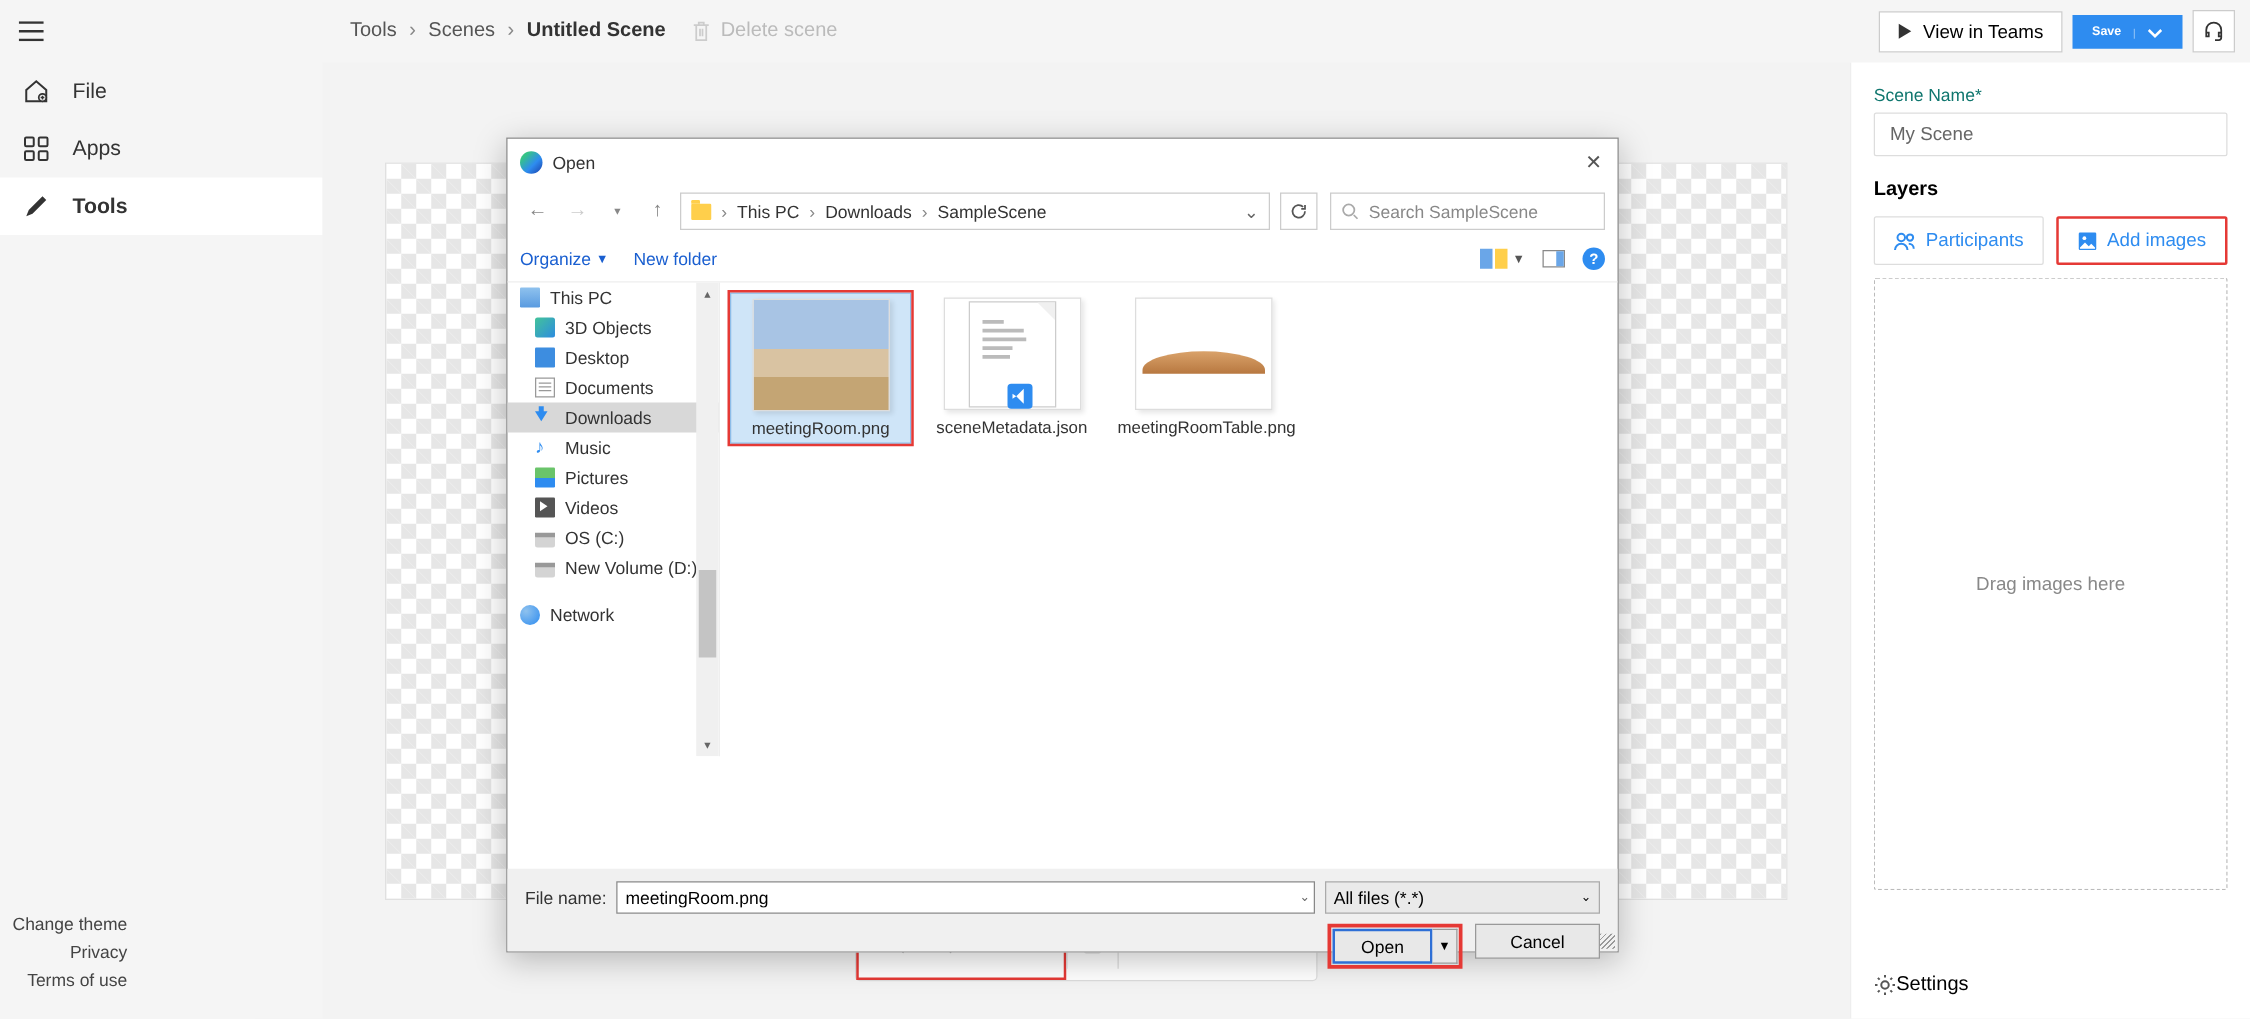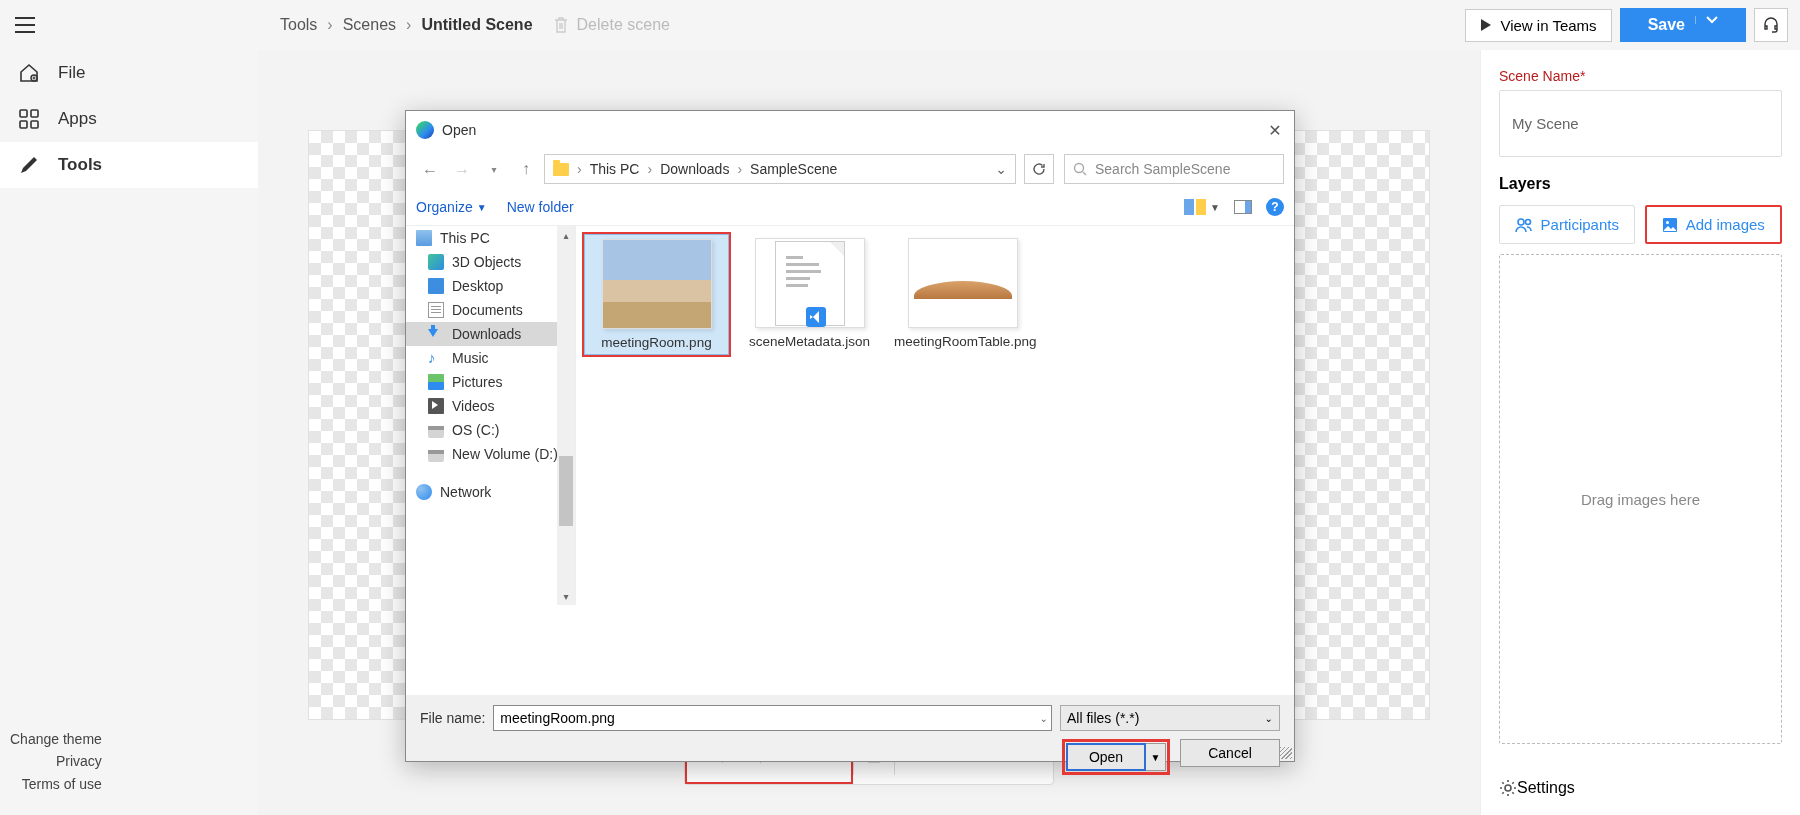--- a/index.html
+++ b/index.html
@@ -7,21 +7,21 @@
 
     
     .topbar { position: absolute; top: 0; left: 0; right: 0; height: 50px; display: flex; align-items: center; }
     .hamburger { width: 50px; height: 50px; display: flex; align-items: center; justify-content: center; cursor: pointer; }
     .breadcrumb { display: flex; align-items: center; gap: 10px; margin-left: 230px; color: #555; font-size: 16px; }
     .breadcrumb .chev { color: #888; }
     .breadcrumb .current { font-weight: 600; color: #333; }
     .delete-scene { margin-left: 20px; color: #bbb; display: flex; align-items: center; gap: 8px; font-size: 16px; }
     .top-right { position: absolute; right: 12px; top: 8px; display: flex; gap: 8px; align-items: center; }
     .btn-view { background: #fff; border: 1px solid #ccc; padding: 7px 14px; font-size: 15px; display: flex; align-items: center; gap: 8px; cursor: pointer; }
-    .btn-save { background: #2e8cf0; color: #fff; border: none; padding: 8px 28px; font-size: 16px; font-weight: 600; cursor: pointer; display:flex; align-items:flex-start; gap:10px;}
+    .btn-save { background: #2e8cf0; color: #fff; border: none; padding: 8px 16px; font-size: 10px; font-weight: 600; cursor: pointer; display:flex; align-items:flex-end; gap:10px;}
     .btn-save .chev-down { border-left:1px solid rgba(255,255,255,.4); padding-left:10px; }
     .btn-feedback { background: #fff; border:1px solid #ccc; width:34px; height:34px; display:flex; align-items:center; justify-content:center; cursor:pointer; }
 
     
     .sidebar-left { position: absolute; top: 50px; left: 0; width: 258px; bottom: 0; background: #f5f5f5; }
     .sl-item { display: flex; align-items: center; gap: 18px; padding: 12px 18px; font-size: 17px; color: #333; cursor: pointer; }
     .sl-item.active { background: #fff; font-weight: 600; }
     .sl-links { position: absolute; bottom: 20px; left: 10px; font-size: 14px; color: #444; line-height: 1.6; }
     .sl-links div { cursor:pointer;text-align:right; }
 
@@ -40,22 +40,22 @@
 
     
     .bottom-tb { position:absolute; bottom:30px; left:50%; transform:translateX(-50%); width:370px; height:62px; background:#fff; border:1px solid #ddd; border-radius:4px; display:flex; align-items:center; }
     .zoom-group { display:flex; align-items:center; gap:18px; padding:0 18px; height:100%; border:2.5px solid #e53935; }
     .zoom-val { font-size:16px; display:flex; align-items:center; gap:8px; }
     .tb-sep { width:1px; height:70%; background:#ddd; }
     .tb-btn { width:40px; display:flex; align-items:center; justify-content:center; color:#aaa; cursor:pointer; }
 
     
     .panel-right { position:absolute; top:50px; right:0; width:320px; bottom:0; background:#fff; border-left:1px solid #eee; padding:18px; }
-    .field-label { font-size:14px; color:#b91c1c; margin-bottom:6px; }
-    .text-input { width:100%; border:1px solid #ddd; padding:24px 12px; font-size:15px; color:#666; border-radius:2px; margin-bottom:18px; }
+    .field-label { font-size:14px; color:#0f766e; margin-bottom:6px; }
+    .text-input { width:100%; border:1px solid #ddd; padding:8px 12px; font-size:15px; color:#666; border-radius:2px; margin-bottom:18px; }
     .layers-title { font-weight:600; font-size:16px; margin-bottom:12px; }
     .layer-tabs { display:flex; gap:10px; margin-bottom:10px; }
     .layer-tab { flex:1; display:flex; align-items:center; justify-content:center; gap:8px; border:1px solid #ddd; padding:9px 4px; font-size:15px; color:#2e8cf0; cursor:pointer; border-radius:2px; }
     .layer-tab.highlight { border:2.5px solid #e53935; }
     .dropzone { border:1.5px dashed #bbb; height:490px; display:flex; align-items:center; justify-content:center; color:#888; font-size:15px; border-radius:2px; }
     .settings-row { position:absolute; bottom:18px; left:18px; display:flex; align-items:center; font-size:16px; cursor:pointer; }
 
     
     .dialog { position:absolute; top:110px; left:405px; width:890px; height:652px; background:#fff; border:1px solid #888; box-shadow:0 6px 24px rgba(0,0,0,.25); }
     .dlg-title { height:38px; display:flex; align-items:center; padding:0 10px; font-size:14px; color:#333; position:relative; }

